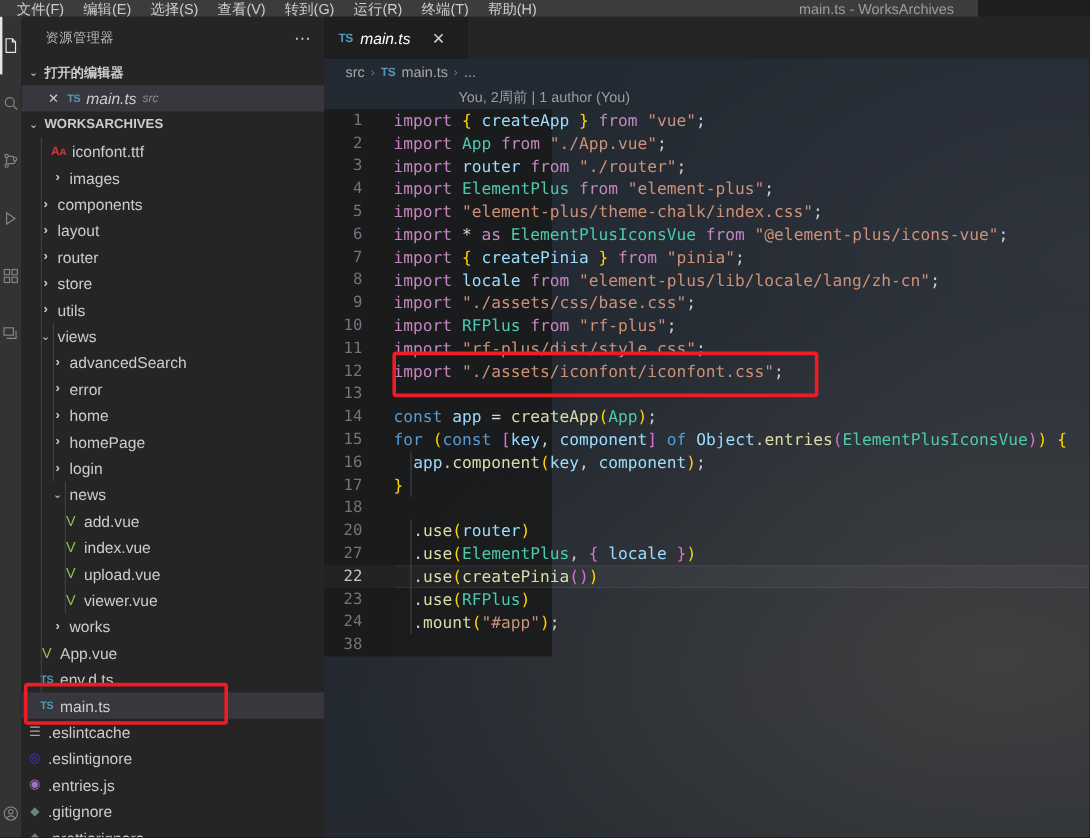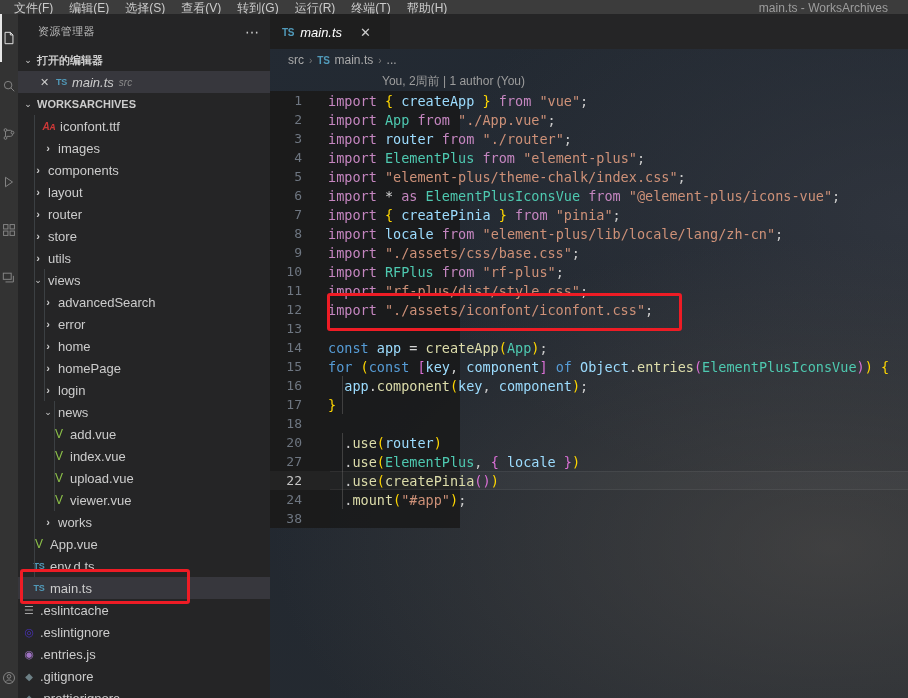--- a/index.html
+++ b/index.html
@@ -6,21 +6,21 @@
   html, body {
     width:908px; height:698px; overflow:hidden;
     background:#1e1e1e;
     font-family:"Liberation Sans", sans-serif;
     -webkit-font-smoothing:antialiased;
   }
   #app { position:relative; width:908px; height:698px; }
 
   
   .menubar {
-    position:absolute; left:0; top:0; width:908px; height:14px;
+    position:absolute; left:0; top:0; width:815px; height:14px;
     background:#3c3c3c; overflow:hidden;
   }
   .menubar-items { display:flex; align-items:flex-end; height:14px; padding-left:6px; }
   .menu-item {
     color:#cccccc; font-size:12px; line-height:12px;
     padding:0 8px; white-space:nowrap; cursor:default;
   }
   .win-title {
     position:absolute; right:20px; bottom:0;
     color:#9d9d9d; font-size:12px; line-height:12px; white-space:nowrap;
@@ -77,21 +77,21 @@
   }
   .trow.selected { background:#37373d; }
   .tw {
     width:12px; flex:0 0 12px; text-align:center; color:#cccccc;
     font-size:9px; line-height:9px;
   }
   .tlabel { color:#cccccc; font-size:13px; }
   .ficon { width:14px; flex:0 0 14px; text-align:center; font-size:11px; line-height:11px; }
   .ic-vue { color:#8dc149; font-size:12px; }
   .ic-ts  { color:#519aba; font-size:9px; font-weight:bold; letter-spacing:-.3px; }
-  .ic-font{ color:#cb3837; font-size:10px; font-weight:bold;font-style:italic; }
+  .ic-font{ color:#cb3837; font-size:10px; font-weight:bold; }
   .ic-cache{ color:#a5a5a5; font-size:11px; }
   .ic-eslint{ color:#4b32c3; font-size:11px; }
   .ic-eslintrc{ color:#a074c4; font-size:11px; }
   .ic-git { color:#6d8086; font-size:10px; }
 
   .guide {
     position:absolute; top:0; bottom:0; width:1px; background:#3c4043;
   }
 
   
@@ -500,20 +500,25 @@
           <span class="lnum">27</span>
           <span class="ctext"><span class="t-punc"> </span><span class="t-punc"> </span><span class="t-punc">.</span><span class="t-fn">use</span><span class="t-br1">(</span><span class="t-cls">ElementPlus</span><span class="t-punc">,</span><span class="t-punc"> </span><span class="t-br2">{</span><span class="t-punc"> </span><span class="t-var">locale</span><span class="t-punc"> </span><span class="t-br2">}</span><span class="t-br1">)</span></span>
           <span class="indent-guide" style="left: 72px;"></span>
         </div>
         <div class="cline current">
           <span class="lnum">22</span>
           <span class="ctext"><span class="t-punc"> </span><span class="t-punc"> </span><span class="t-punc">.</span><span class="t-fn">use</span><span class="t-br1">(</span><span class="t-fn">createPinia</span><span class="t-br2">(</span><span class="t-br2">)</span><span class="t-br1">)</span></span>
           <span class="indent-guide" style="left: 72px;"></span>
         </div>
         <div class="cline">
+          <span class="lnum">23</span>
+          <span class="ctext"><span class="t-punc"> </span><span class="t-punc"> </span><span class="t-punc">.</span><span class="t-fn">use</span><span class="t-br1">(</span><span class="t-cls">RFPlus</span><span class="t-br1">)</span></span>
+          <span class="indent-guide" style="left: 72px;"></span>
+        </div>
+        <div class="cline">
           <span class="lnum">24</span>
           <span class="ctext"><span class="t-punc"> </span><span class="t-punc"> </span><span class="t-punc">.</span><span class="t-fn">mount</span><span class="t-br1">(</span><span class="t-str">"#app"</span><span class="t-br1">)</span><span class="t-punc">;</span></span>
           <span class="indent-guide" style="left: 72px;"></span>
         </div>
         <div class="cline">
           <span class="lnum">38</span>
           <span class="ctext"></span>
         </div>
       </div>
   </div>

